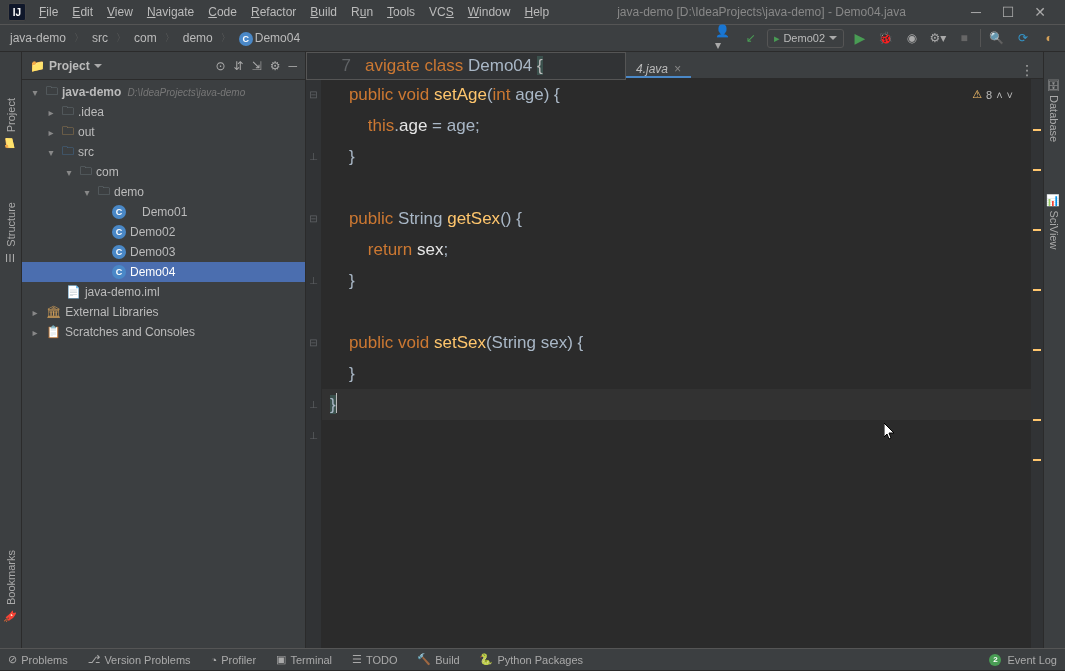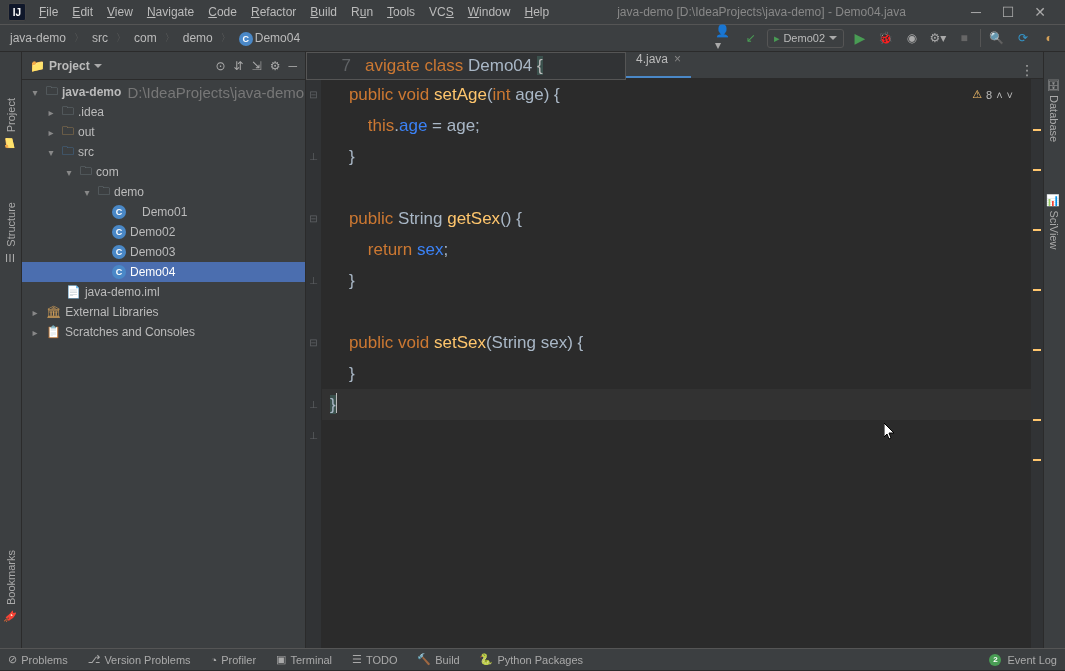--- a/index.html
+++ b/index.html
@@ -37,38 +37,38 @@
 .tree-row.selected { background:#4b6eaf; color:#fff; }
 .tw { width:14px; text-align:center; color:#888; font-size:10px; }
 .ticon { margin:0 4px; }
 .folder-icon { color:#87939a; }
 .folder-icon.excl { color:#d4a058; }
 .folder-icon.src { color:#4a88c7; }
 .class-icon { width:14px; height:14px; border-radius:50%; background:#4a88c7; color:#fff; display:inline-flex; align-items:center; justify-content:center; font-size:9px; font-weight:bold; }
 .lib-icon { color:#d4a058; }
 .tree-label { color:#bbb; }
 .tree-row.selected .tree-label { color:#fff; }
-.path-hint { color:#777; margin-left:6px; font-size:15px; }
+.path-hint { color:#777; margin-left:6px; font-size:10px;font-style:italic; }
 .editor { flex:1; display:flex; flex-direction:column; background:#2b2b2b; position:relative; }
 .tabbar { height:27px; background:#3c3f41; display:flex; align-items:flex-end; border-bottom:1px solid #2b2b2b; position:relative; }
 .tab-spacer { width:320px; }
-.etab { height:26px; padding:0 10px; display:flex; align-items:flex-start; gap:6px; font-size:12px; color:#bbb; border-bottom:2px solid transparent; }
+.etab { height:26px; padding:0 10px; display:flex; align-items:flex-end; gap:6px; font-size:12px; color:#bbb; border-bottom:2px solid transparent;font-style:italic; }
 .etab.active { border-bottom:2px solid #4a88c7; }
 .tab-more { margin-left:auto; margin-right:8px; color:#aaa; font-size:14px; letter-spacing:1px; }
 .code-area { flex:1; display:flex; font-family:Consolas,monospace; font-size:17px; line-height:31px; position:relative; }
 .linenums { width:60px; text-align:right; padding-right:10px; color:#606366; -webkit-user-select:none; user-select:none; background:#313335; }
 .foldgut { width:16px; background:#313335; border-right:1px solid #2b2b2b; }
 .fold-mark { height:31px; display:flex; align-items:center; justify-content:center; color:#606366; font-size:10px; }
 .code { flex:1; padding-left:0; color:#a9b7c6; position:relative; }
 .code-line { height:31px; padding-left:8px; white-space:pre; }
 .code-line.cursor-line { background:#323232; }
 .kw { color:#cc7832; }
 .type { color:#a9b7c6; }
 .method { color:#ffc66d; }
-.field { color:#3b82f6; }
+.field { color:#e5e5e5; }
 .caret { display:inline-block; width:1px; height:20px; background:#bbb; position:relative; top:3px; }
 .err-strip { width:12px; background:#313335; position:relative; }
 .err-mark { position:absolute; right:2px; width:8px; height:2px; background:#ffc66d; }
 .top-float { position:absolute; top:52px; left:306px; width:320px; height:28px; background:#313335; border:1px solid #555; display:flex; align-items:center; font-family:Consolas,monospace; font-size:17px; padding-left:18px; z-index:5; }
 .top-float .ln { color:#606366; width:40px; text-align:right; padding-right:14px; }
 .insp { position:absolute; top:36px; right:30px; display:flex; align-items:center; gap:4px; font-size:11px; color:#bbb; z-index:4; }
 .insp .warn { color:#ffc66d; }
 .bottom-tools { height:22px; background:#3c3f41; border-top:1px solid #555; display:flex; align-items:center; padding:0 8px; gap:20px; font-size:11px; color:#aaa; }
 .bt-item { display:flex; align-items:center; gap:4px; }
 .bt-right { margin-left:auto; display:flex; align-items:center; gap:6px; }

